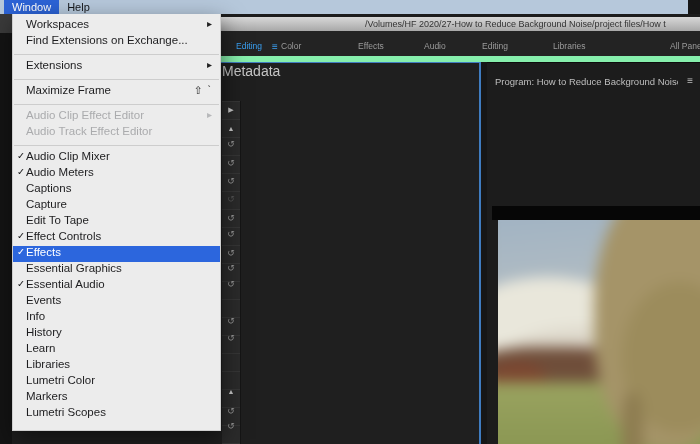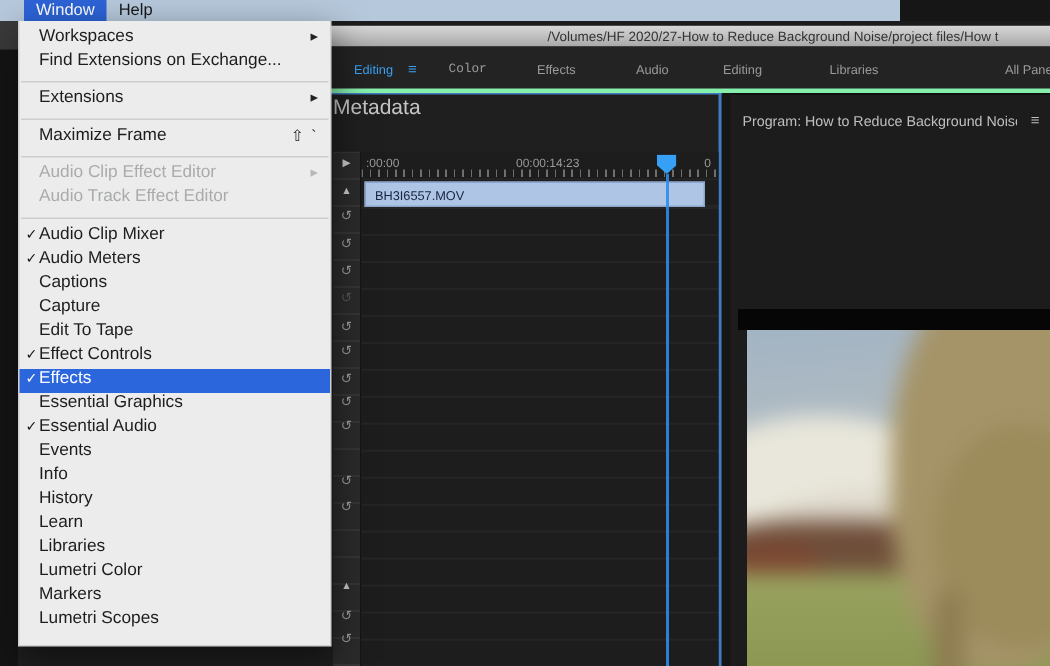--- a/index.html
+++ b/index.html
@@ -4,50 +4,50 @@
 <style>
   * { margin:0; padding:0; box-sizing:border-box; }
   html,body { background:#000; }
   .screen{
     position:relative; width:700px; height:444px; overflow:hidden;
     background:#161616; font-family:"Liberation Sans",sans-serif;
     -webkit-font-smoothing:antialiased;
   }
   
   .menubar{
-    position:absolute; left:0; top:0; width:600px; height:14px;
-    background:#b6c8db; display:flex; align-items:stretch; padding-left:16px;
+    position:absolute; left:0; top:0; width:688px; height:14px;
+    background:#b6c8db; display:flex; align-items:stretch; padding-left:4px;
     font-size:11px; z-index:40;
   }
   .menubar-item{ display:flex; align-items:center; padding:0 8px; color:#16181c; }
   .menubar-item.selected{ background:#2c63d6; color:#fff; }
   
   .titlebar{
     position:absolute; left:0; top:14px; width:700px; height:17px;
     background:linear-gradient(#d8d8d8,#a8a8a8);
     border-top:3px solid #1c1c1c; z-index:1;
   }
   .titlebar-path{
     position:absolute; left:365px; top:0; height:14px; line-height:14px;
     font-size:9px; color:#333; white-space:nowrap;
   }
   
   .tabbar{
     position:absolute; left:0; top:31px; width:700px; height:31px;
-    background:#232323; z-index:1; border-bottom:3px solid #86efac;
+    background:#232323; z-index:1; border-bottom:6px solid #86efac;
   }
   .tab, .panel-menu-inline{
     position:absolute; top:0; height:31px; line-height:31px;
     font-size:8.5px; color:#9b9b9b; white-space:nowrap;
   }
   .tab.active{ color:#3aa0f2; }
   .panel-menu-inline{ color:#3aa0f2; font-size:10px; }
   .tabbar > :nth-child(1){ left:236px; }
   .tabbar > :nth-child(2){ left:272px; }
-  .tabbar > :nth-child(3){ left:299px;font-family:Liberation Mono, monospace; }
+  .tabbar > :nth-child(3){ left:281px; }
   .tabbar > :nth-child(4){ left:358px; }
   .tabbar > :nth-child(5){ left:424px; }
   .tabbar > :nth-child(6){ left:482px; }
   .tabbar > :nth-child(7){ left:553px; }
   .tabbar > :nth-child(8){ left:646px;margin-left:24px; }
   
   .left-strip{ position:absolute; left:0; top:14px; width:12px; height:430px; background:#141414; z-index:2;}
   .left-strip .top{ position:absolute; left:0; top:0; width:12px; height:19px; background:#3a3a3a; }
   
   .metadata-panel{
@@ -167,33 +167,20 @@
         <div class="icon-row" style="top: 133px;">↺</div>
         <div class="icon-row" style="top: 152px;">↺</div>
         <div class="icon-row" style="top: 167px;">↺</div>
         <div class="icon-row" style="top: 183px;">↺</div>
         <div class="icon-row" style="top: 220px;">↺</div>
         <div class="icon-row" style="top: 237px;">↺</div>
         <div class="icon-row tri" style="top: 290px;">▲</div>
         <div class="icon-row" style="top: 310px;">↺</div>
         <div class="icon-row" style="top: 325px;">↺</div>
       </div>
-    <div class="timeline">
-      <div class="ruler">
-        <div class="ticks"></div>
-        <div class="ruler-label ruler-start">:00:00</div>
-        <div class="ruler-label ruler-mid">00:00:14:23</div>
-        <div class="ruler-label ruler-end">0</div>
-      </div>
-      <div class="clip">
-        <span>BH3I6557.MOV</span>
-      </div>
-      <div class="playhead-line"></div>
-      <div class="playhead-head"></div>
-    </div>
   </div>
 
   <div class="program-panel">
     <div class="program-title">Program: How to Reduce Background Noise</div>
     <div class="program-menu-icon">≡</div>
     <div class="video-bar"></div>
     <div class="video-img">
       <div class="blobs">
         <div class="sky"></div>
         <div class="cloud"></div>

